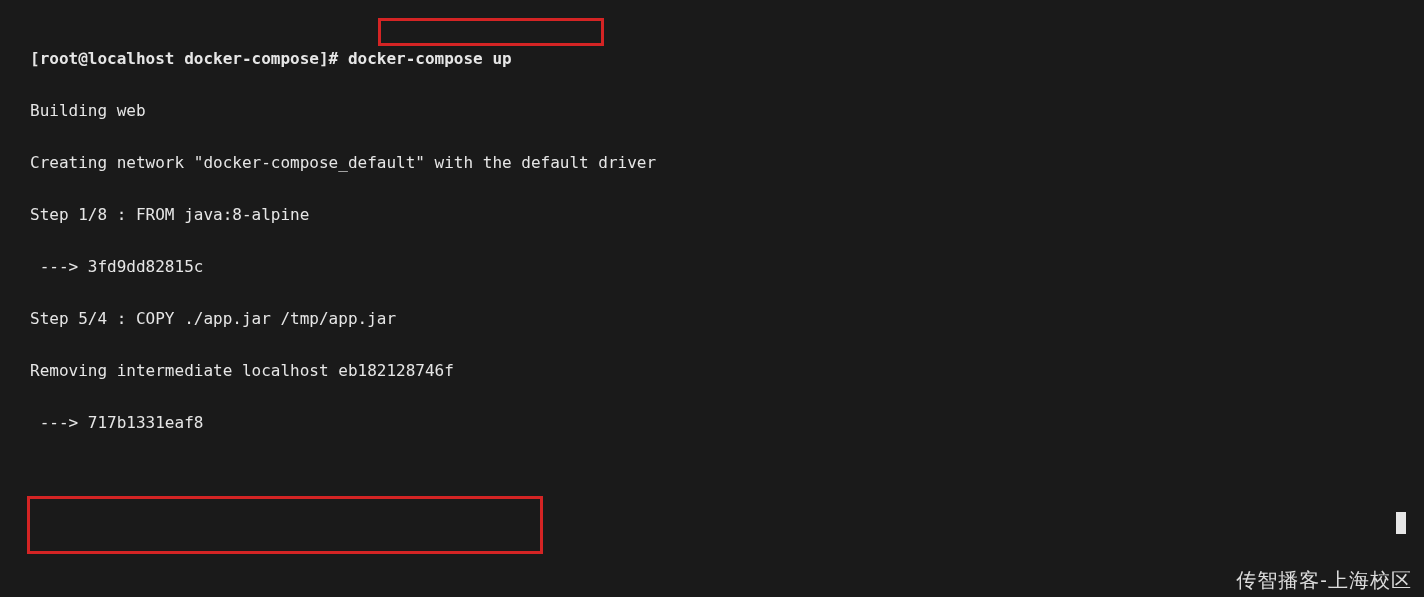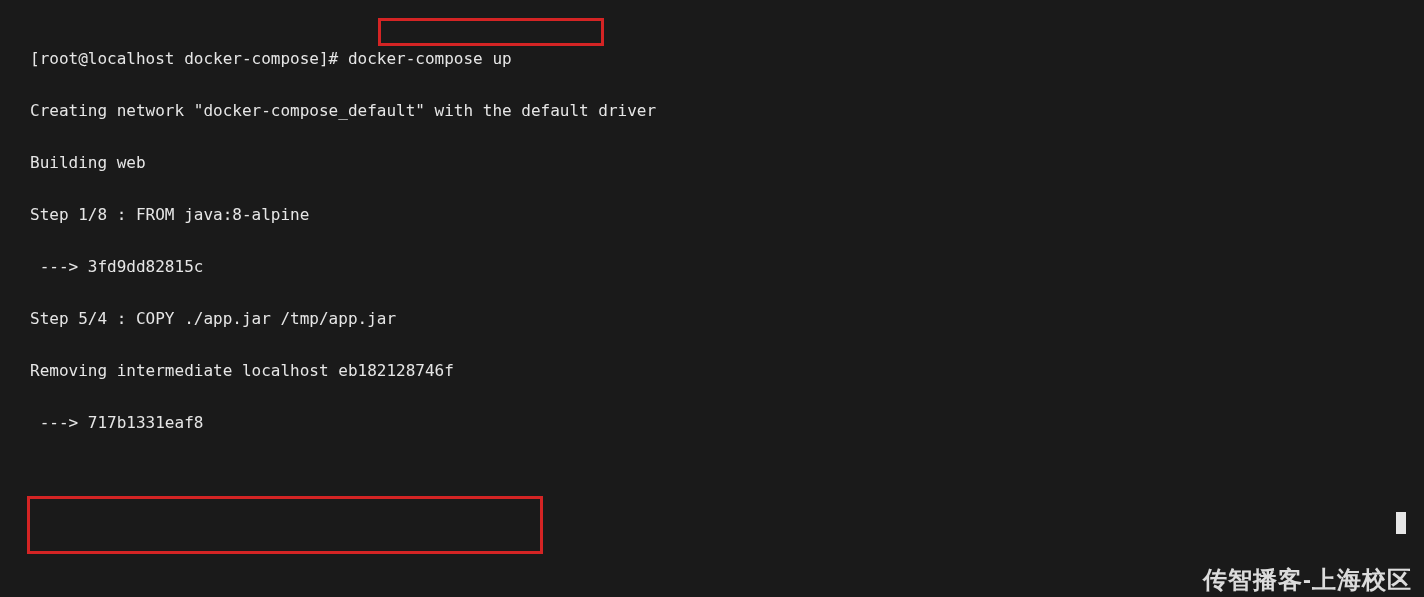--- a/index.html
+++ b/index.html
@@ -12,60 +12,60 @@
     line-height: 26px;
     color: #e6e6e6;
     overflow: hidden;
     position: relative;
   }
   .terminal {
     padding: 20px 30px;
     white-space: pre;
   }
   .line { display: block; }
-  .prompt-line { position: relative; }
+  .prompt-line { position: relative; font-weight: bold; }
   .highlight-box-1 {
     position: absolute;
     border: 3px solid #d42424;
     pointer-events: none;
   }
   .cursor {
     position: absolute;
     right: 18px;
     top: 512px;
     width: 10px;
     height: 22px;
     background: #e6e6e6;
   }
   .watermark {
     position: absolute;
     right: 12px;
     bottom: 4px;
     font-family: "Microsoft YaHei", "PingFang SC", sans-serif;
-    font-size: 24px;
-    font-weight: 700;
+    font-size: 20px;
+    font-weight: 400;
     color: rgba(255,255,255,0.85);
     letter-spacing: 1px;
     pointer-events: none;
   }
   
   #box-cmd {
     left: 378px; top: 18px; width: 226px; height: 28px;
   }
   #box-create {
     left: 27px; top: 496px; width: 516px; height: 58px;
   }
 </style>
 </head>
 <body>
 
 <div class="terminal">
 <span class="line prompt-line"><span>[root@localhost docker-compose]# </span><span>docker-compose up</span></span>
+<span class="line">Building web</span>
 <span class="line">Creating network "docker-compose_default" with the default driver</span>
-<span class="line">Building web</span>
 <span class="line">Step 1/8 : FROM java:8-alpine</span>
 <span class="line"> ---&gt; 3fd9dd82815c</span>
 <span class="line">Step 5/4 : COPY ./app.jar /tmp/app.jar</span>
 <span class="line">Removing intermediate localhost eb182128746f</span>
 <span class="line"> ---&gt; 717b1331eaf8</span>
 
 
 
 
 

